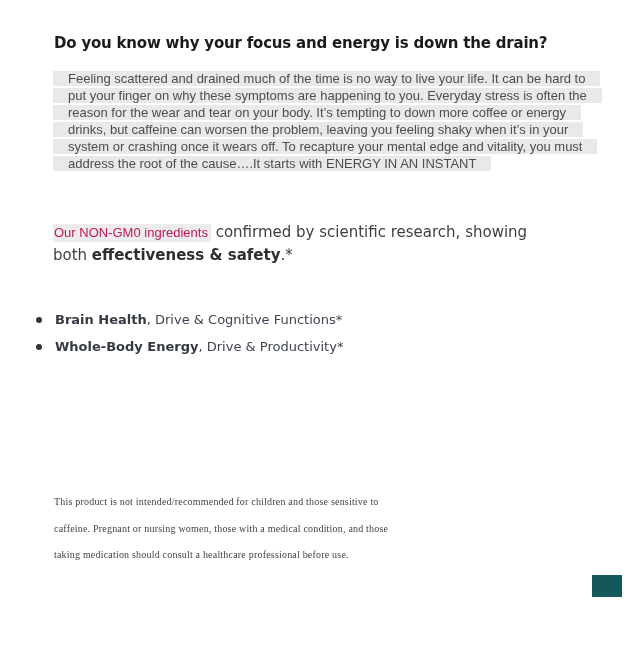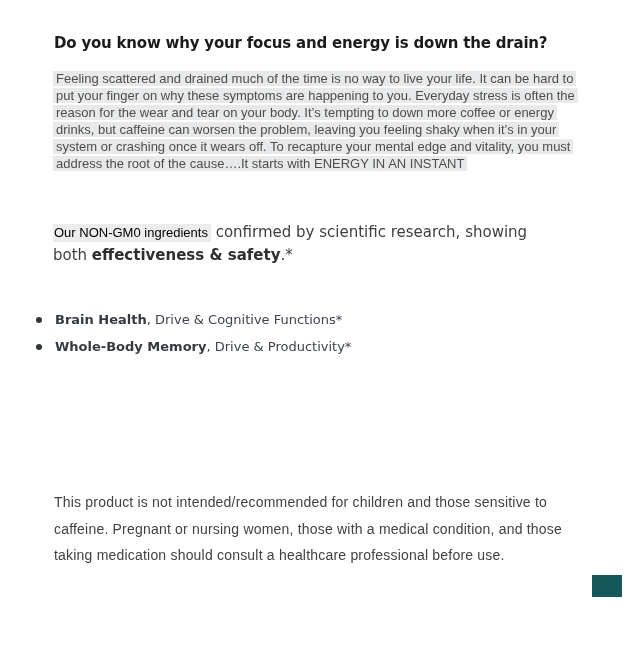--- a/index.html
+++ b/index.html
@@ -26,35 +26,35 @@
     font-family:"Liberation Sans",sans-serif;
     font-size:13px;
     line-height:17px;
     color:#4d4d4d;
     white-space:pre-line;
   }
   #intro .hl{
     
     box-decoration-break:clone;
     -webkit-box-decoration-break:clone;
-    padding:0 3px;
+    padding:0 15px;
     margin-top:8px;
   }
   
   #claims{
     top:221px;left:53px;width:540px;
     font-size:15px;
     line-height:23px;
     color:#3f3f3f;
     font-family:"DejaVu Sans",sans-serif;
   }
   #claims .prefix{
     font-family:"Liberation Sans",sans-serif;
     font-size:13px;
-    color:#000000;
+    color:#be185d;
     padding:1px 3px 2px 1px;
   }
   #claims b{color:#2f2f2f;}
   
   #benefits{
     top:311px;left:36px;width:520px;
     list-style:none;margin:0;padding:0;
     font-family:"DejaVu Sans",sans-serif;
     font-size:13px;
     color:#3f4450;
@@ -67,22 +67,22 @@
   }
   #benefits .dot{
     position:absolute;left:0;top:6px;
     width:6px;height:6px;border-radius:50%;
     background:#30343c;
   }
   #benefits b{color:#353a42;}
   
   #disclaimer{
     top:489px;left:54px;width:545px;
-    font-family:Liberation Sans, sans-serif;
-    font-size:14px;
+    font-family:Liberation Serif, serif;
+    font-size:10px;
     line-height:26.5px;
     letter-spacing:0.2px;
     color:#424242;
     white-space:pre-line;
   }
   
   #corner{
     right:4px;bottom:0;
     width:30px;height:22px;
   }
@@ -101,21 +101,21 @@
 system or crashing once it wears off. To recapture your mental edge and vitality, you must
 address the root of the cause….It starts with ENERGY IN AN INSTANT</span></div>
 
   <div id="claims" class="abs"><span class="prefix" data-bind="claims.prefix" data-bind-style="background-color:claims.highlight_color" style="background-color: rgb(236, 236, 236);">Our NON-GM0 ingredients</span><span data-bind="claims.line1_rest"> confirmed by scientific research, showing</span><br><span data-bind="claims.line2_start">both </span><b data-bind="claims.line2_bold">effectiveness &amp; safety</b><span data-bind="claims.line2_suffix">.*</span></div>
 
   <ul id="benefits" class="abs">
     <li>
       <span class="dot"></span><b data-bind="benefits.items.0.label">Brain Health</b><span data-bind="benefits.items.0.detail">, Drive &amp; Cognitive Functions*</span>
     </li>
     <li>
-      <span class="dot"></span><b data-bind="benefits.items.1.label">Whole-Body Memory</b><span data-bind="benefits.items.1.detail">, Drive &amp; Productivity*</span>
+      <span class="dot"></span><b data-bind="benefits.items.1.label">Whole-Body Energy</b><span data-bind="benefits.items.1.detail">, Drive &amp; Productivity*</span>
     </li>
   </ul>
 
   <div id="disclaimer" class="abs" data-bind="disclaimer.text">This product is not intended/recommended for children and those sensitive to
 caffeine. Pregnant or nursing women, those with a medical condition, and those
 taking medication should consult a healthcare professional before use.</div>
 
   <div id="corner" class="abs" data-bind-style="background-color:corner.color" style="background-color: rgb(20, 88, 92);"></div>
 
 </div>

